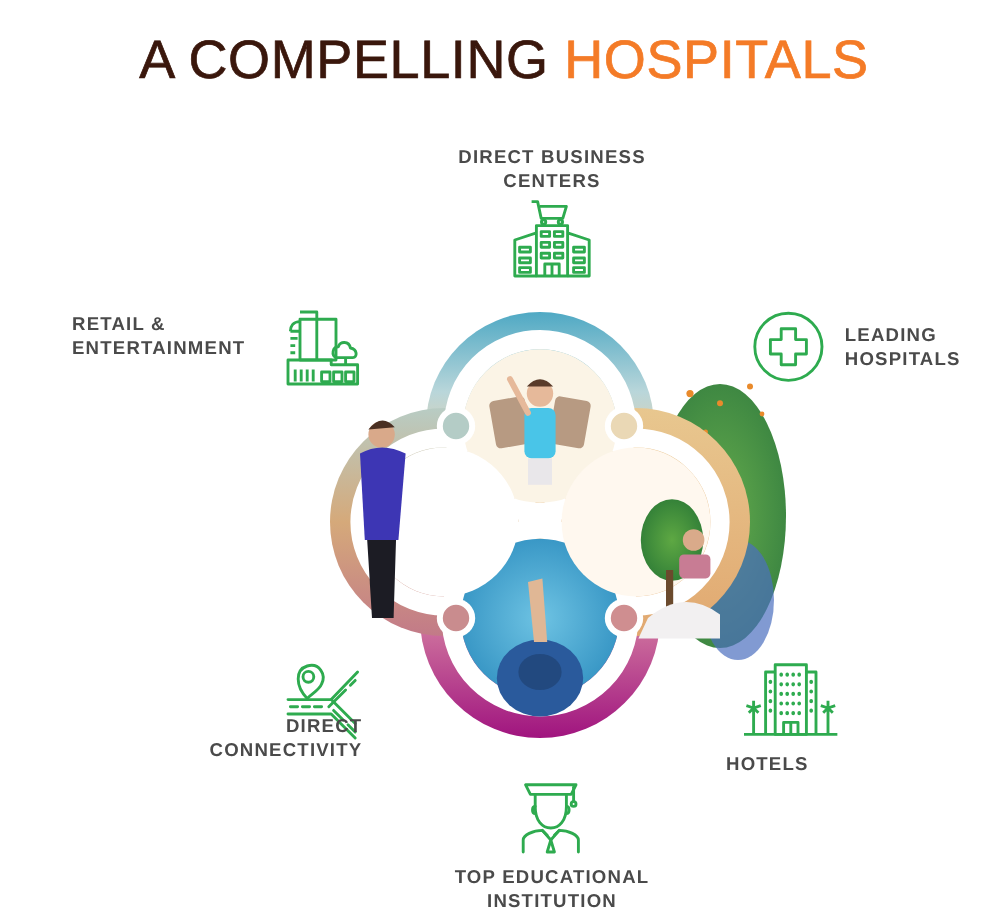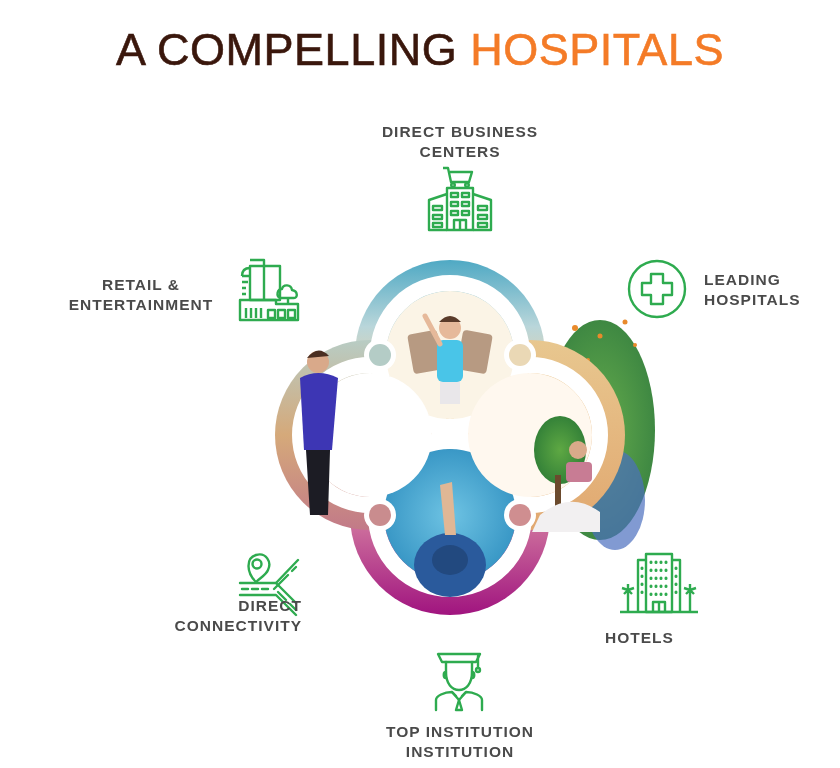--- a/index.html
+++ b/index.html
@@ -45,21 +45,21 @@
     <rect x="8" y="40" width="9" height="4"></rect>
       <rect x="8" y="49" width="9" height="4"></rect>
       <rect x="8" y="57" width="9" height="4"></rect>
     <rect x="53" y="40" width="9" height="4"></rect>
       <rect x="53" y="49" width="9" height="4"></rect>
       <rect x="53" y="57" width="9" height="4"></rect>
     <path d="M29 64 V54 H41 V64 M35 54 V64"></path>
   </svg>
 </div>
 
-<div class="label" style="left:60px; top:275px; width:162px; text-align:center;">
+<div class="label" style="left:60px; top:261px; width:162px; text-align:left;">
   <div>RETAIL &amp;</div>
   <div>ENTERTAINMENT</div>
 </div>
 <div class="icon" style="left:236px; top:258px;">
   <svg width="66" height="64" viewBox="0 0 66 64" fill="none" stroke="#2eab4f" stroke-width="2.4" stroke-linejoin="round">
     <path d="M14 2 H28 V8"></path>
     <rect x="14" y="8" width="30" height="34"></rect>
     <path d="M28 8 V42"></path>
     <path d="M14 10 C8 10 6 14 6 18 M6 18 H14 M6 24 H12 M6 30 H10 M6 36 H10"></path>
     <path d="M44 40 H58 C62 40 62 33 56 32 C55 26 47 26 46 31 C41 31 40 38 44 40 Z"></path>
@@ -234,15 +234,15 @@
     <path d="M46 6 V18"></path>
       <circle cx="46" cy="20" r="2"></circle>
     <path d="M14 12 V22 C14 34 20 40 27 40 C34 40 40 34 40 22 V12"></path>
     <path d="M14 22 C11 22 11 28 14 28 M40 22 C43 22 43 28 40 28"></path>
     <path d="M4 60 V50 C4 46 12 42 20 42 L27 50 L34 42 C42 42 50 46 50 50 V60"></path>
     <path d="M27 50 L24 60 H30 Z"></path>
     <path d="M20 42 L24 46 M34 42 L30 46"></path>
   </svg>
 </div>
 <div class="label" style="left:350px; top:722px; width:220px; text-align:center;">
-  <div>TOP INSTITUTION</div>
+  <div>TOP EDUCATIONAL</div>
   <div>INSTITUTION</div>
 </div>
 
 </body></html>

